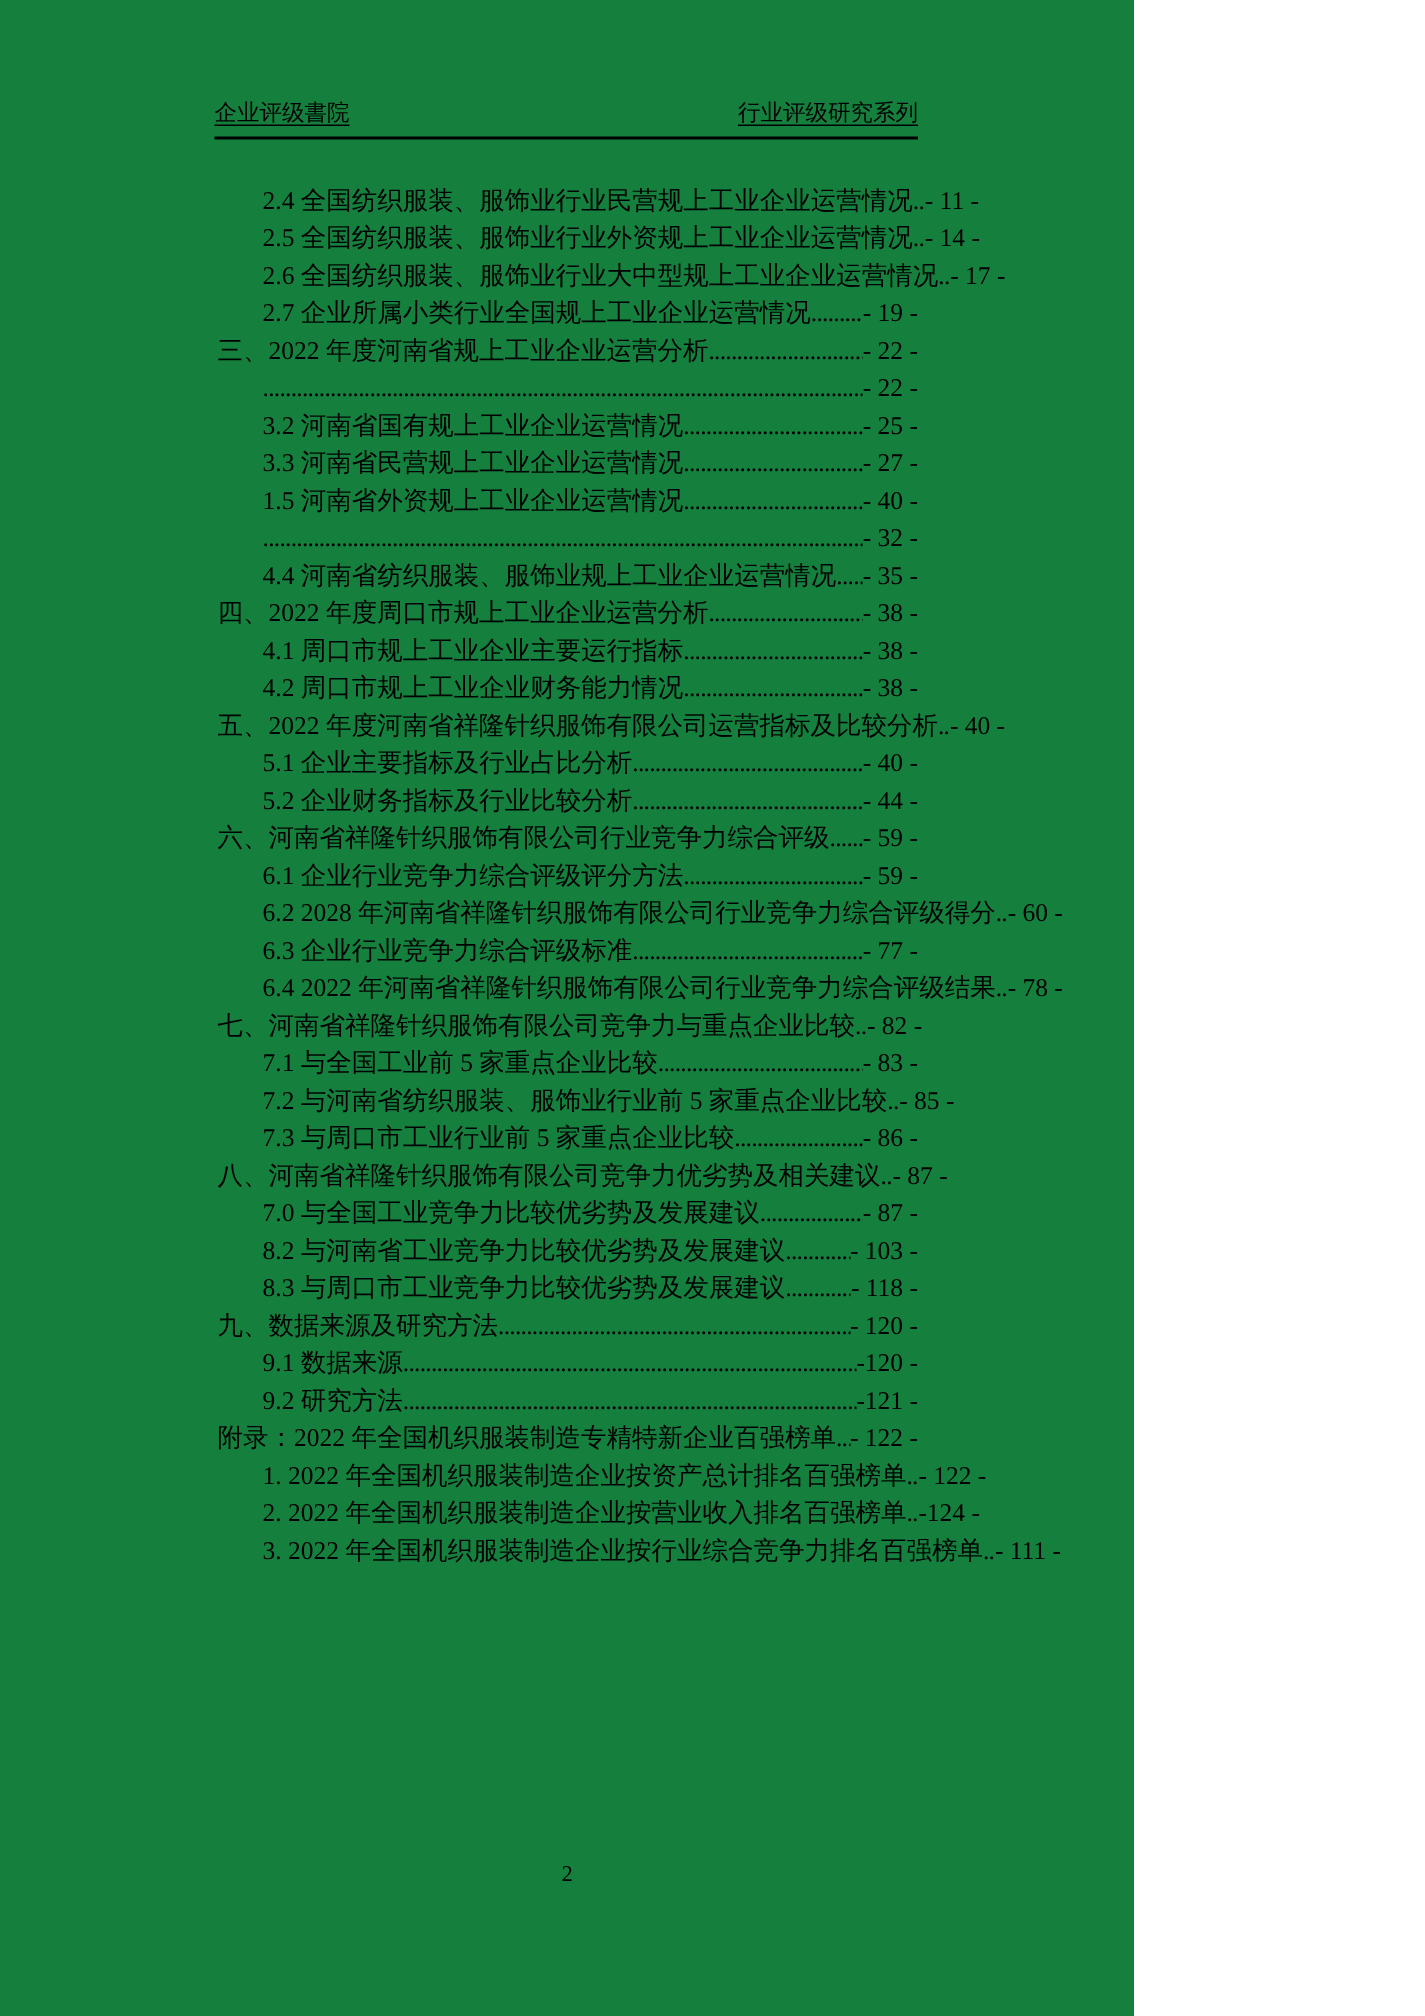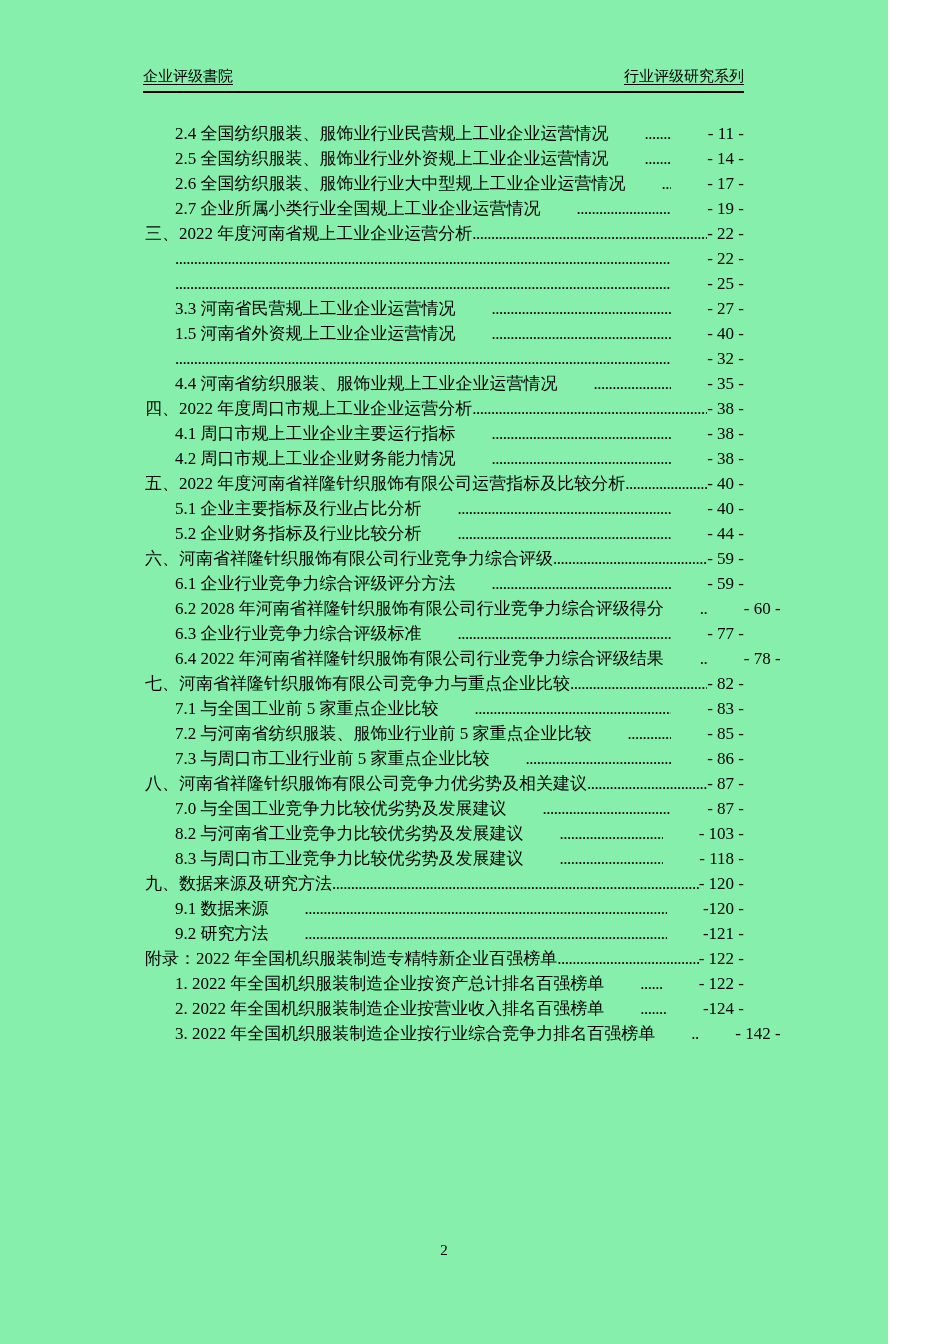--- a/index.html
+++ b/index.html
@@ -1,20 +1,20 @@
 <!DOCTYPE html>
 <html><head>
 <meta charset="utf-8">
 <style>
   html, body { margin: 0; padding: 0; background: #ffffff; }
   .page {
     position: relative;
-    width: 888px;
+    width: 756px;
     height: 1344px;
-    background: #86efac;
+    background: #15803d;
     color: #000000;
     font-family: "Liberation Serif", "DejaVu Serif", serif;
     overflow: hidden;
   }
   .header {
     position: absolute;
     left: 143px;
     right: 144px;
     top: 68px;
     display: flex;
@@ -36,21 +36,21 @@
     top: 121px;
     font-size: 17px;
   }
   .toc-row {
     display: flex;
     align-items: baseline;
     height: 25px;
     line-height: 25px;
     white-space: nowrap;
   }
-  .toc-row.level-2 { padding-left: 30px; gap: 36px; }
+  .toc-row.level-2 { padding-left: 30px; }
   .toc-title { flex: 0 0 auto; white-space: nowrap; }
   .toc-leader {
     flex: 1 1 auto;
     overflow: hidden;
     white-space: nowrap;
     min-width: 8px;
   }
   .toc-leader::after {
     content: "................................................................................................................................................................................................................................................................................................................";
     letter-spacing: -0.5px;
@@ -101,20 +101,21 @@
       <div class="toc-row level-1">
     <span class="toc-title">三、2022 年度河南省规上工业企业运营分析</span>
     <span class="toc-leader"></span>
     <span class="toc-page">- 22 -</span>
   </div>
       <div class="toc-row level-2">
     <span class="toc-leader"></span>
     <span class="toc-page">- 22 -</span>
   </div>
       <div class="toc-row level-2">
+    <span class="toc-title">3.2 河南省国有规上工业企业运营情况</span>
     <span class="toc-leader"></span>
     <span class="toc-page">- 25 -</span>
   </div>
       <div class="toc-row level-2">
     <span class="toc-title">3.3 河南省民营规上工业企业运营情况</span>
     <span class="toc-leader"></span>
     <span class="toc-page">- 27 -</span>
   </div>
       <div class="toc-row level-2">
     <span class="toc-title">1.5 河南省外资规上工业企业运营情况</span>
@@ -251,21 +252,21 @@
     <span class="toc-page">- 122 -</span>
   </div>
       <div class="toc-row level-2">
     <span class="toc-title">2. 2022 年全国机织服装制造企业按营业收入排名百强榜单</span>
     <span class="toc-leader"></span>
     <span class="toc-page">-124 -</span>
   </div>
       <div class="toc-row level-2">
     <span class="toc-title">3. 2022 年全国机织服装制造企业按行业综合竞争力排名百强榜单</span>
     <span class="toc-leader"></span>
-    <span class="toc-page">- 142 -</span>
+    <span class="toc-page">- 111 -</span>
   </div>
     </div>
 
   <div class="footer">
     <span>2</span>
   </div>
 
 </div>
 
 </body></html>

